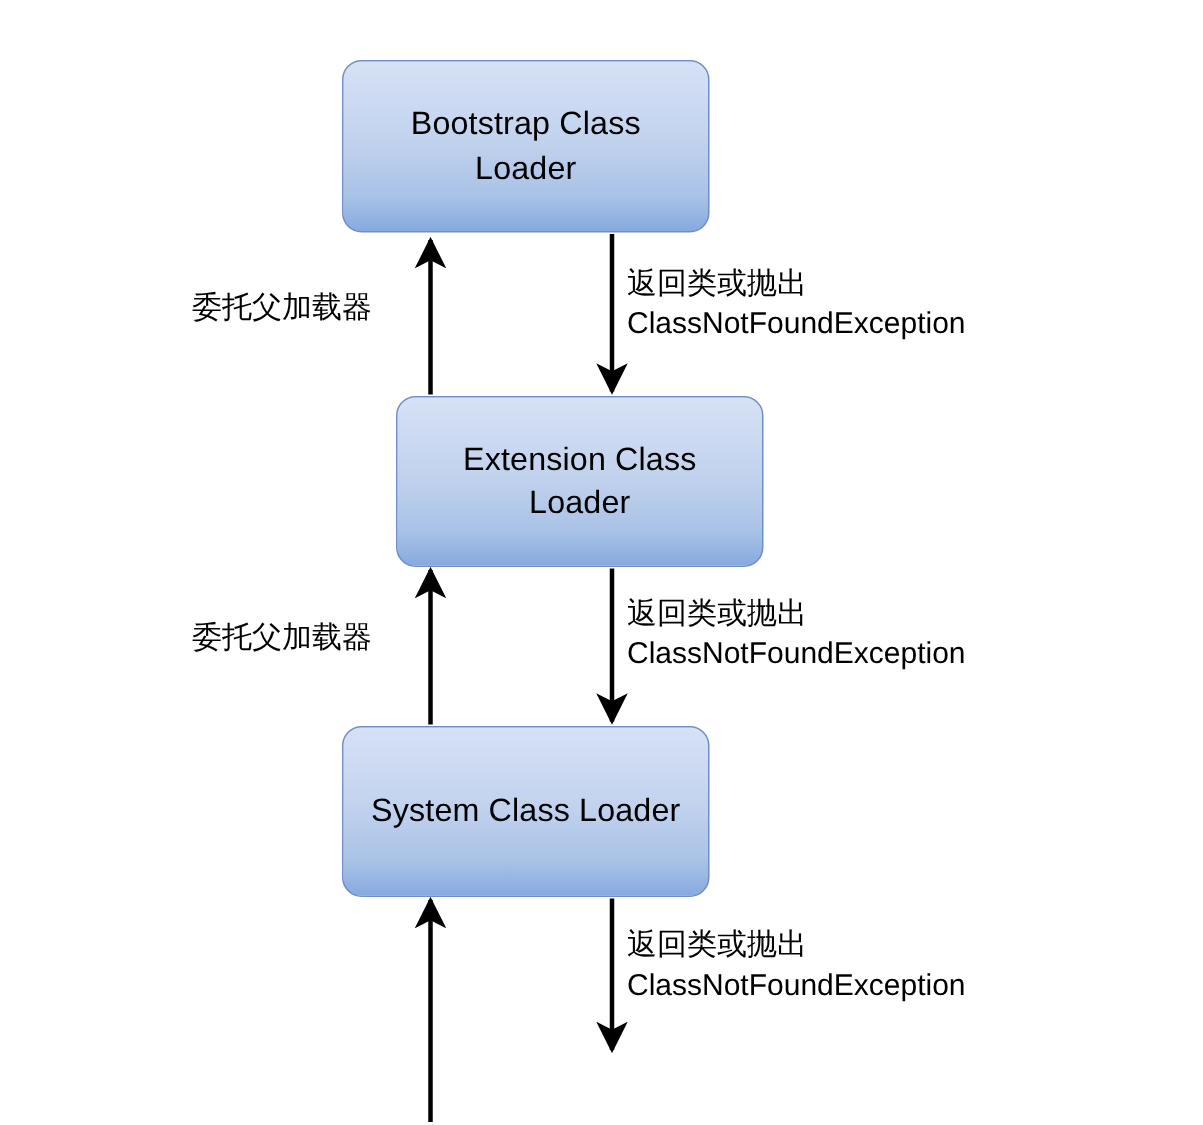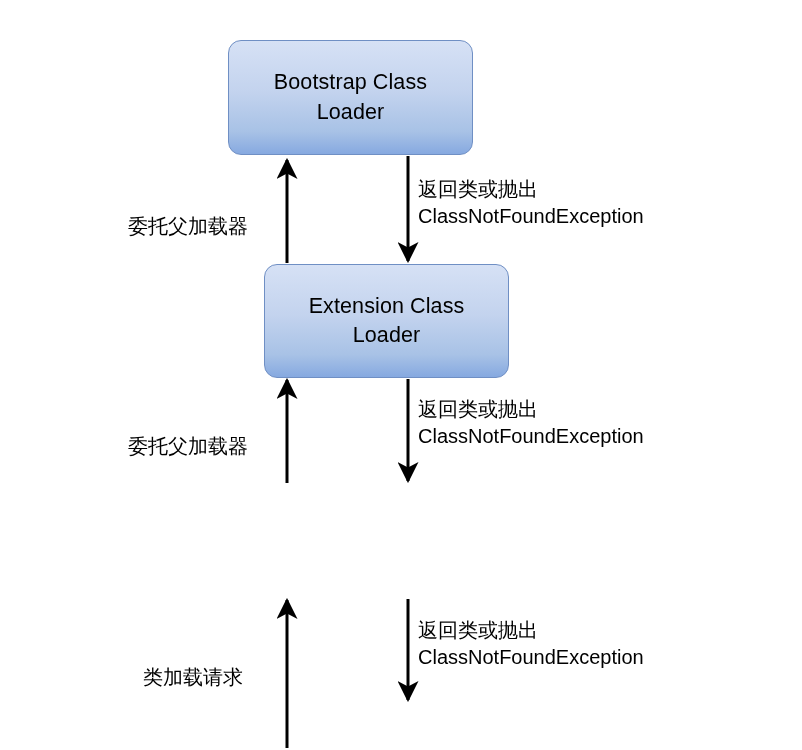--- a/index.html
+++ b/index.html
@@ -51,21 +51,20 @@
   .edge-label {
     position: absolute;
     color: #000000;
     font-size: 20px;
     line-height: 1.35;
     white-space: pre-line;
     text-align: left;
   }
   .edge-label.left-label {
     text-align: left;
-    margin-top: 21px;
   }
 </style>
 </head>
 <body>
 
 <div id="diagram-root">
 
   <svg class="layer" viewBox="0 0 802 750" xmlns="http://www.w3.org/2000/svg">
     <defs>
       <marker id="arrowhead" viewBox="0 0 10 10" refX="9" refY="5" markerWidth="7" markerHeight="7" orient="auto-start-reverse">
@@ -101,29 +100,31 @@
   <div class="node-box" style="left:228px; top:40px; width:245px; height:115px;">
     <span class="node-label">Bootstrap Class
 Loader</span>
   </div>
 
   <div class="node-box" style="left:228px; top:264px; width:245px; height:114px;margin-left:36px;">
     <span class="node-label">Extension Class
 Loader</span>
   </div>
 
+  <div class="node-box" style="left:228px; top:484px; width:245px; height:114px;">
+    <span class="node-label">System Class Loader</span>
+  </div>
 
   <div class="edge-label left-label" style="left:128px; top:192px;">委托父加载器</div>
 
   <div class="edge-label" style="left:418px; top:176px;">返回类或抛出
 ClassNotFoundException</div>
 
   <div class="edge-label left-label" style="left:128px; top:412px;">委托父加载器</div>
 
   <div class="edge-label" style="left:418px; top:396px;">返回类或抛出
 ClassNotFoundException</div>
 
-  <div class="edge-label left-label" style="left:143px; top:643px;">类加载请求</div>
 
   <div class="edge-label" style="left:418px; top:617px;">返回类或抛出
 ClassNotFoundException</div>
 
 </div>
 
 </body></html>

